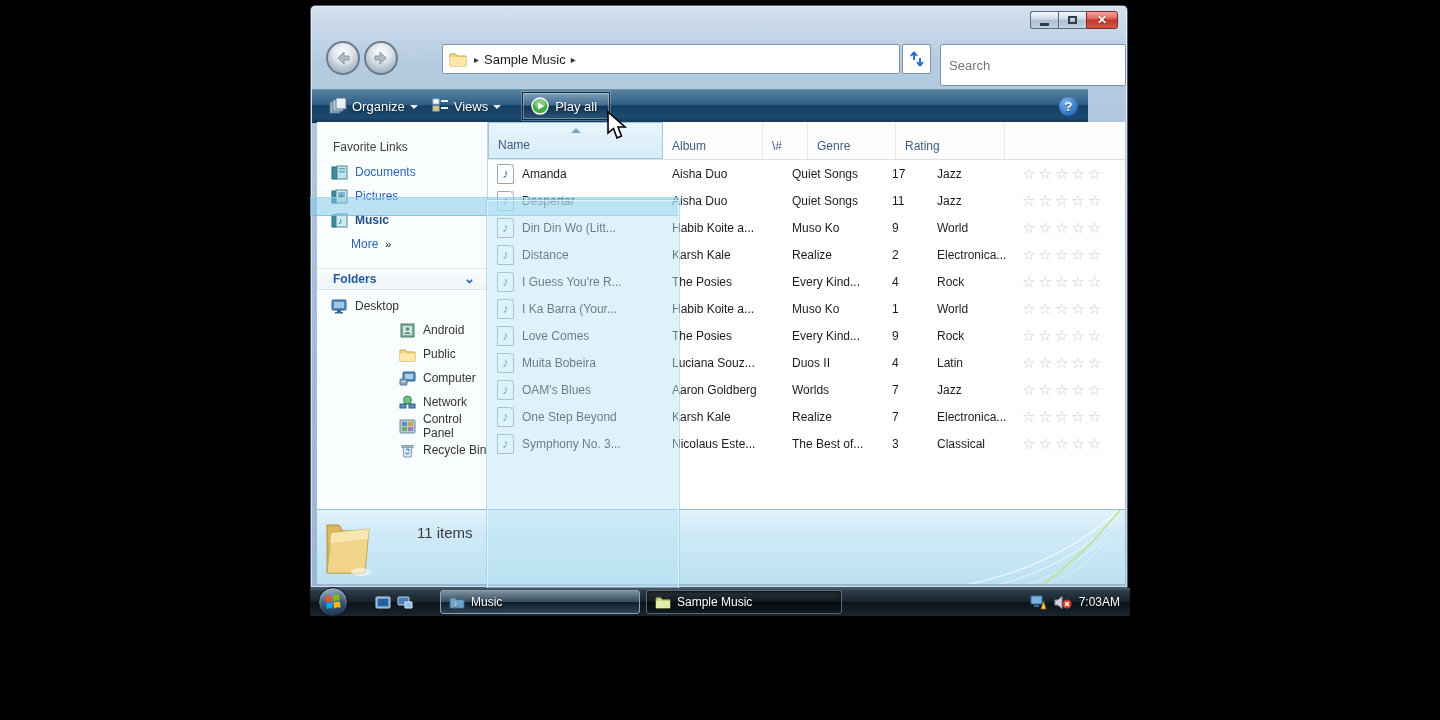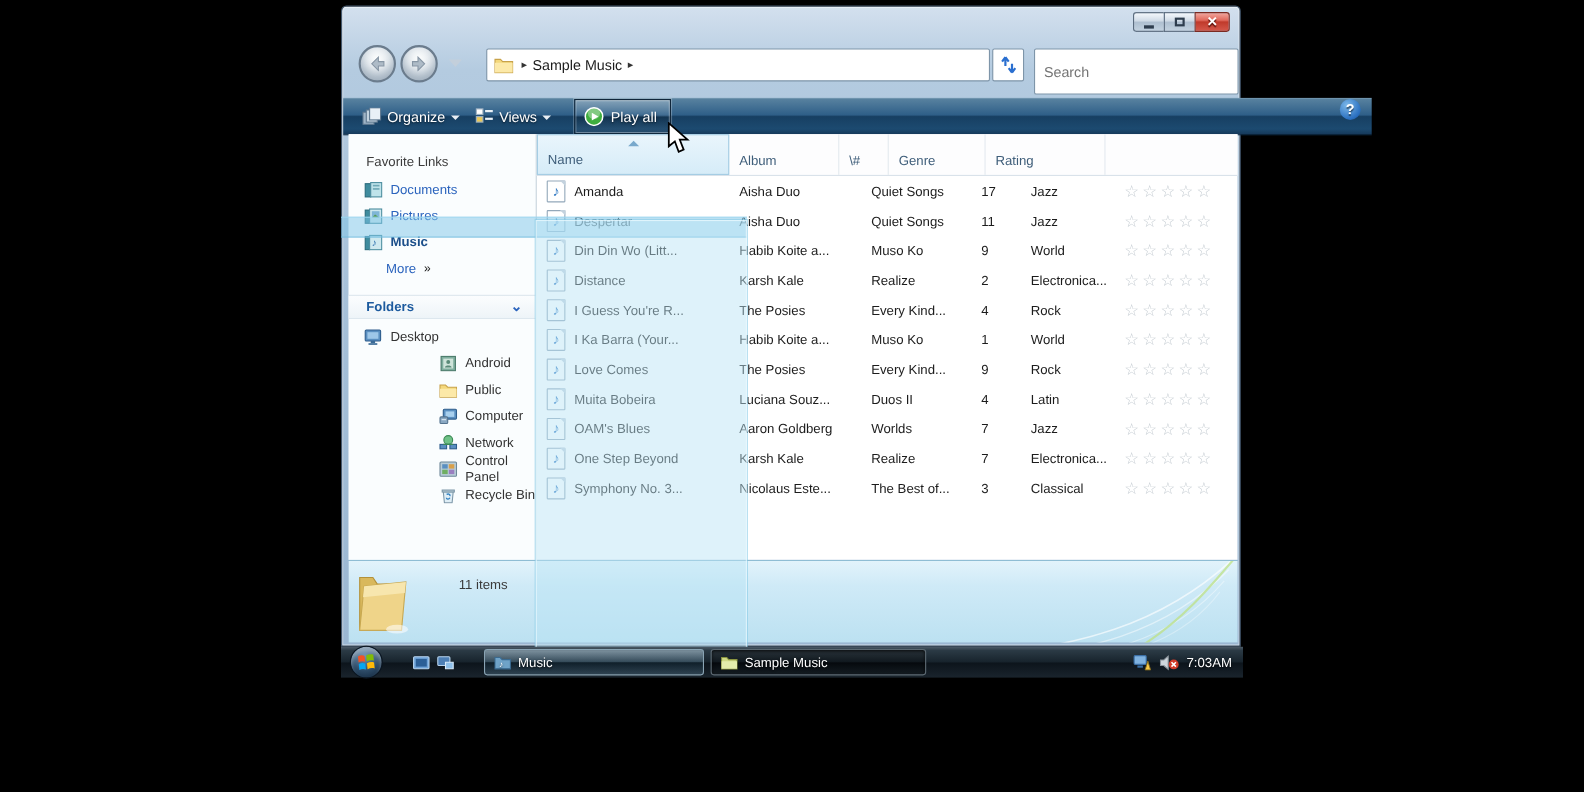--- a/index.html
+++ b/index.html
@@ -38,24 +38,24 @@
   .crumb-txt { font-size:13px; color:#1b1b1b; }
   .crumb-arrow { font-size:10px; color:#333; }
   .refreshbtn { position:absolute; left:591px; top:6px; width:29px; height:30px; background:#fff;
              border:1px solid #7e95a9; border-radius:2px; display:flex; align-items:center; justify-content:center; }
   .searchbox { position:absolute; left:629px; top:6px; width:186px; height:42px; background:#fff;
              border:1px solid #7e95a9; border-radius:2px; display:flex; align-items:center; padding:0 8px; }
   .searchbox input { flex:1; border:none; outline:none; font-size:13px; color:#8a9097;
              font-family:"Liberation Sans",sans-serif; background:transparent; }
 
   
-  .toolbar { position:absolute; left:1px; top:83px; width:935px; height:34px;
+  .toolbar { position:absolute; left:1px; top:83px; width:776px; height:34px;
              background:linear-gradient(180deg,#57819f 0%,#2f5f88 45%,#173f62 50%,#1c4a70 85%,#16395a 100%);
              border-top:1px solid #6e93ad; border-bottom:1px solid #0d2a44;
-             display:flex; padding:0 10px; }
+             display:flex; align-items:center; padding:0 10px; }
   .tb-item { display:flex; align-items:center; gap:5px; color:#fff; font-size:13px;
              text-shadow:0 1px 2px rgba(0,0,0,.6); padding:4px 7px; border-radius:3px; }
   .tb-caret { width:0; height:0; border-left:4px solid transparent; border-right:4px solid transparent;
               border-top:4px solid #e8eef4; margin-top:2px; }
   .playall { margin-left:14px; display:flex; align-items:center; gap:6px; color:#fff; font-size:13px;
              text-shadow:0 1px 2px rgba(0,0,0,.6); padding:4px 12px 4px 8px;
              border:1px solid #10263a; border-radius:0;
              background:linear-gradient(180deg,rgba(255,255,255,.28) 0%,rgba(255,255,255,.08) 48%,rgba(0,0,0,.18) 52%,rgba(255,255,255,.06) 100%);
              box-shadow:inset 0 0 0 1px rgba(255,255,255,.35), 0 0 0 1px rgba(255,255,255,.25); }
   .helpbtn { margin-left:auto; width:19px; height:19px; border-radius:50%;
@@ -99,21 +99,21 @@
   .note-icon::after { content:""; position:absolute; right:-1px; top:-1px; width:0; height:0;
          border-left:5px solid transparent; border-top:5px solid #c3d2de; }
   .note-icon span { color:#2f78c2; font-size:13px; line-height:1; }
   .stars { color:#c6cdd3; font-size:15px; letter-spacing:3px; padding-left:6px; white-space:nowrap; }
 
   
   .details { position:absolute; left:6px; top:503px; width:808px; height:75px;
              background:linear-gradient(180deg,#e2f3fb 0%,#cfeaf7 30%,#bce1f1 100%);
              border-top:1px solid #8fbdd4; overflow:hidden; }
   .dfolder { position:absolute; left:4px; top:5px; }
-  .ditems { position:absolute; left:100px; top:14px; color:#3a3a3a; font-size:12px; }
+  .ditems { position:absolute; left:100px; top:14px; color:#3a3a3a; font-size:15px; }
   .swoosh { position:absolute; right:-20px; bottom:-30px; width:260px; height:120px; opacity:.8; }
 
   
   .taskbar { position:absolute; left:0; top:588px; width:820px; height:28px;
              background:linear-gradient(180deg,#4c5a66 0%,#2b3a45 12%,#17232c 50%,#0c141b 52%,#1a242d 100%); }
   .orb { position:absolute; left:8px; top:-1px; width:30px; height:30px; border-radius:50%;
          background:radial-gradient(circle at 45% 30%, #6d92b4 0%, #2c4a66 55%, #0d1f33 100%);
          border:1px solid #0a1520; display:flex; align-items:center; justify-content:center;
          box-shadow:inset 0 4px 5px rgba(255,255,255,.45); }
   .ql { position:absolute; top:7px; width:18px; height:15px; display:flex; align-items:center; justify-content:center; }

